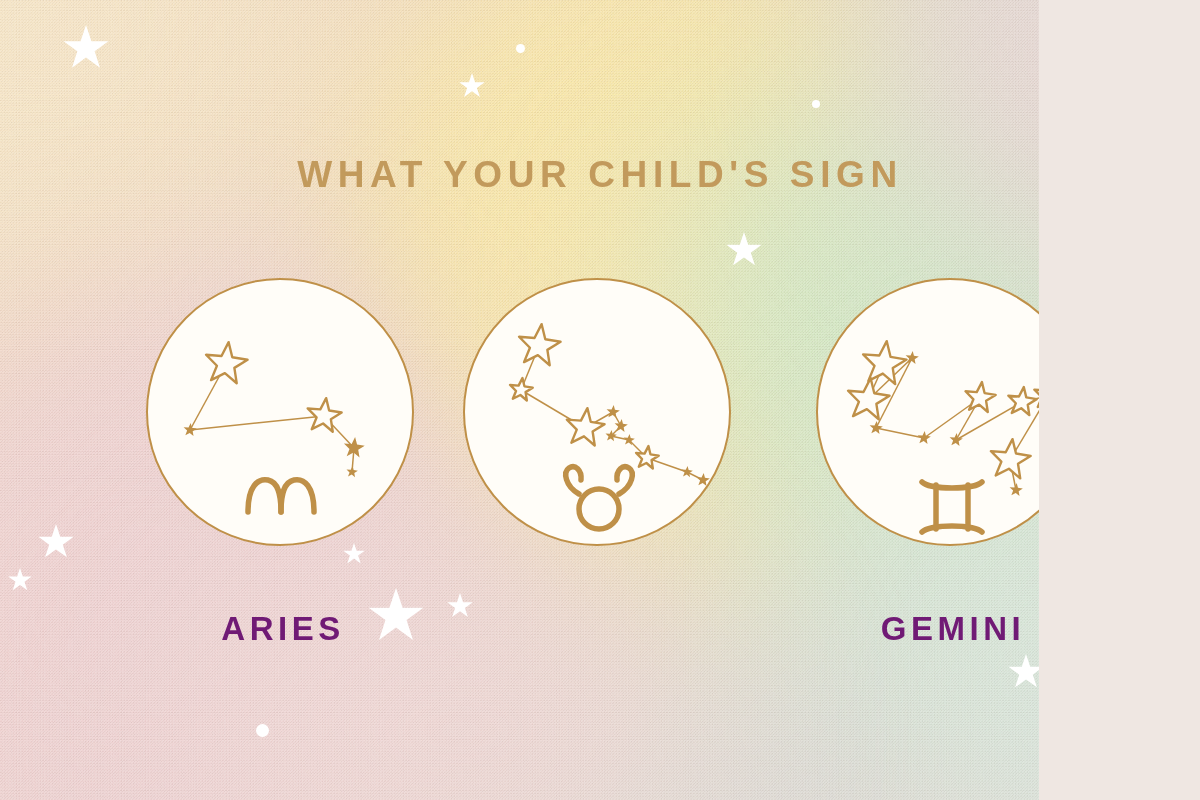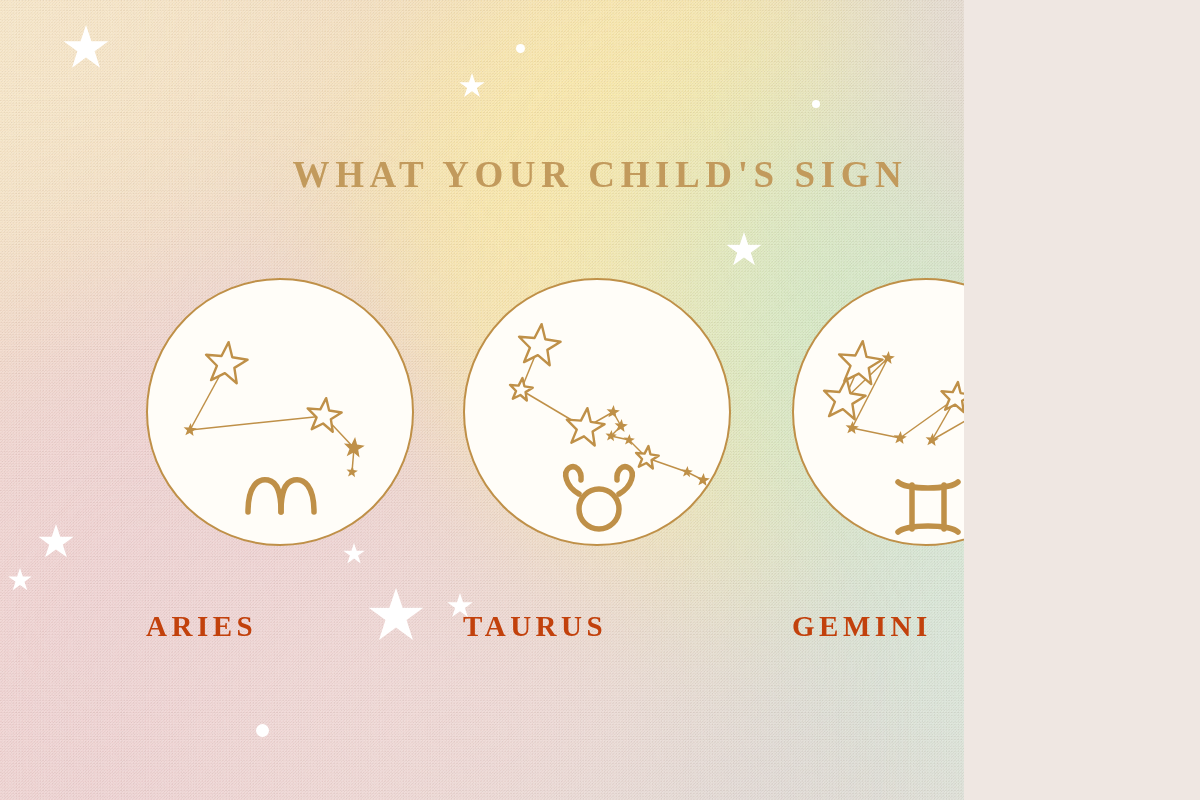--- a/index.html
+++ b/index.html
@@ -2,24 +2,24 @@
 <html><head>
 <meta charset="utf-8">
 <style>
   html, body {
     margin: 0;
     padding: 0;
     background: #efe7e2;
   }
   #stage {
     position: relative;
-    width: 964px;
+    width: 1039px;
     height: 800px;
     overflow: hidden;
-    font-family: Liberation Serif, serif;
+    font-family: Liberation Sans, sans-serif;
   }
 
   
   .bg-base {
     position: absolute;
     inset: 0;
     background: linear-gradient(118deg,
         #f6e9c8 0%,
         #f3ddc0 14%,
         #eed6cf 28%,
@@ -135,29 +135,30 @@
     background: #fffdf8;
     border: 2.3px solid #bf9048;
     box-sizing: border-box;
     overflow: hidden;
   }
   .card-disc svg { position: absolute; left: 0; top: 0; }
   .card-label {
     position: absolute;
     top: 332px;
     width: 274px;
-    color: #c2410c;
-    font-size: 29px;
+    text-align: center;
+    color: #701a75;
+    font-size: 33px;
     font-weight: bold;
     letter-spacing: 4.5px;
     text-transform: uppercase;
   }
   #card-aries  { left: 146px; }
   #card-taurus { left: 463px; }
-  #card-gemini { left: 792px; }
+  #card-gemini { left: 816px; }
 </style>
 </head>
 <body>
 
 <div id="stage">
 
   <div class="bg-base"></div>
   <div class="bg-blob blob-pink-top"></div>
   <div class="bg-blob blob-yellow"></div>
   <div class="bg-blob blob-yellow2"></div>
@@ -247,21 +248,20 @@
               <path d="M 222.60 186.03 L 223.68 190.12 L 227.86 190.72 L 224.31 193.01 L 225.02 197.18 L 221.75 194.51 L 218.01 196.48 L 219.54 192.54 L 216.51 189.59 L 220.73 189.82 Z" fill="#bf9048"></path>
               <path d="M 238.70 193.03 L 239.96 197.81 L 244.84 198.51 L 240.69 201.18 L 241.53 206.05 L 237.71 202.93 L 233.34 205.22 L 235.13 200.62 L 231.59 197.18 L 236.52 197.46 Z" fill="#bf9048"></path>
             </g>
           <g fill="none" stroke="#bf9048" stroke-width="5.5" stroke-linecap="round">
             <circle cx="134" cy="229" r="20"></circle>
             <path d="M 114 214 C 100 206 98 192 104 188 C 110 184 117 190 116 200"></path>
             <path d="M 154 214 C 168 206 170 192 164 188 C 158 184 151 190 152 200"></path>
           </g>
         </svg>
       </div>
-      <div class="card-label">TAURUS</div>
     </div>
 
     <div class="card" id="card-gemini">
       <div class="card-disc">
         <svg width="268" height="268" viewBox="0 0 268 268">
           <g id="gemini-art">
               <g stroke="#bf9048" stroke-width="1.5" fill="none">
                 <line x1="66" y1="84" x2="50" y2="120"></line>
                 <line x1="50" y1="120" x2="94" y2="78"></line>
                 <line x1="94" y1="78" x2="58" y2="148"></line>

